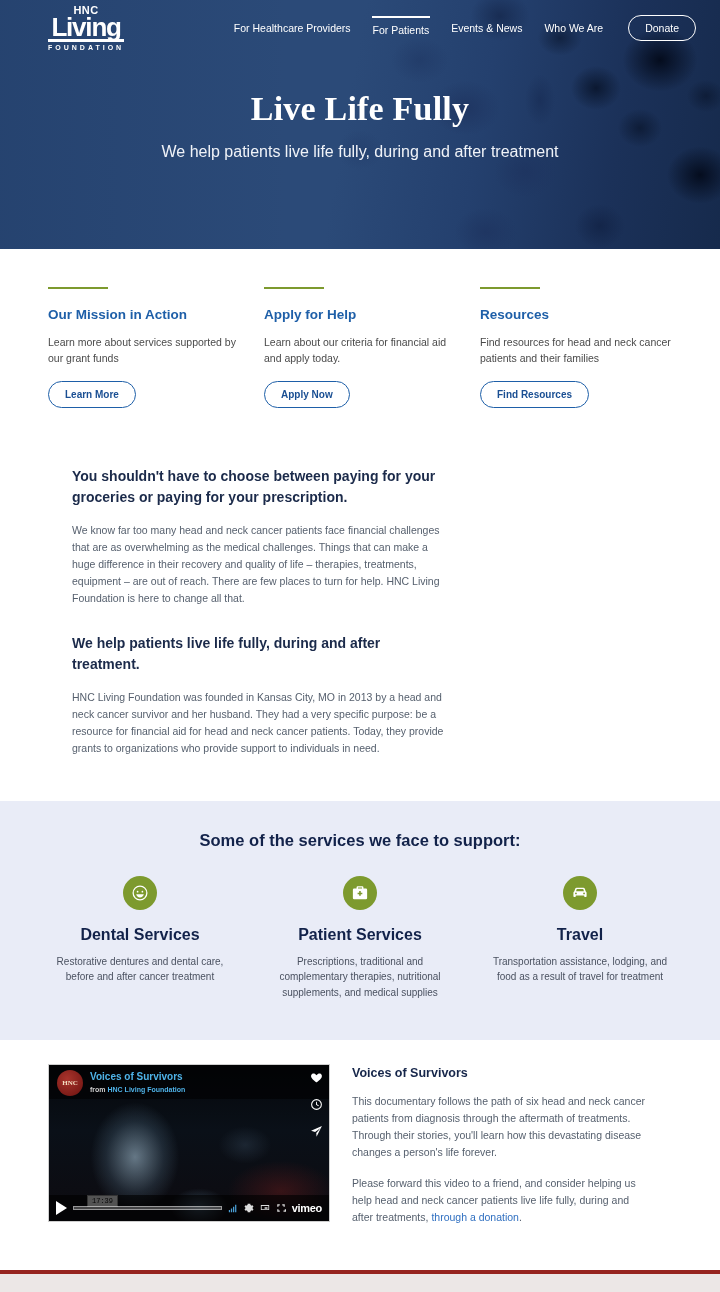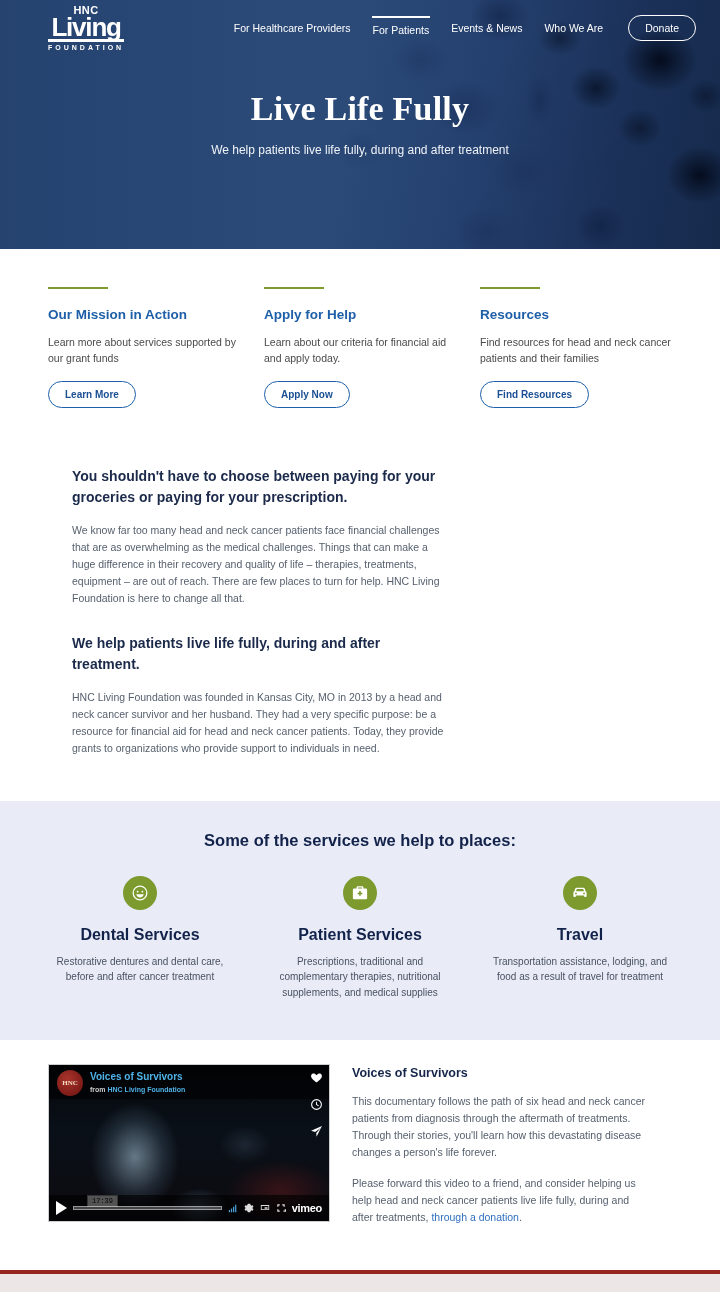--- a/index.html
+++ b/index.html
@@ -93,21 +93,21 @@
   .hero-center {
     position: relative; z-index: 4;
     text-align: center; padding-top: 34px;
   }
   .hero-title {
     font-family: "Liberation Serif", serif;
     color: #ffffff; font-size: 34px; font-weight: 700;
     letter-spacing: .2px;
   }
   .hero-sub {
-    color: #f0f3f8; font-size: 12px; font-weight: 400;
+    color: #f0f3f8; font-size: 16px; font-weight: 400;
     margin-top: 15px;
   }
 
   
   .promos {
     display: flex; background: #fff;
     padding: 38px 48px 44px;
     gap: 12px;
   }
   .promo { width: 208px; }
@@ -274,21 +274,21 @@
 </section>
 
 <section class="narrative">
   <h2 class="narr-h">You shouldn't have to choose between paying for your groceries or paying for your prescription.</h2>
   <p class="narr-p">We know far too many head and neck cancer patients face financial challenges that are as overwhelming as the medical challenges. Things that can make a huge difference in their recovery and quality of life – therapies, treatments, equipment – are out of reach. There are few places to turn for help. HNC Living Foundation is here to change all that.</p>
   <h2 class="narr-h">We help patients live life fully, during and after treatment.</h2>
   <p class="narr-p">HNC Living Foundation was founded in Kansas City, MO in 2013 by a head and neck cancer survivor and her husband. They had a very specific purpose: be a resource for financial aid for head and neck cancer patients. Today, they provide grants to organizations who provide support to individuals in need.</p>
 </section>
 
 <section class="services">
-  <h2 class="services-h">Some of the services we help to places:</h2>
+  <h2 class="services-h">Some of the services we face to support:</h2>
   <div class="service-row">
 
     <div class="service">
       <div class="service-icon">
         <svg viewBox="0 0 24 24">
             <path d="M12 2a10 10 0 100 20 10 10 0 000-20zm0 1.7a8.3 8.3 0 110 16.6 8.3 8.3 0 010-16.6zM8.8 9.1a1.15 1.15 0 110 2.3 1.15 1.15 0 010-2.3zm6.4 0a1.15 1.15 0 110 2.3 1.15 1.15 0 010-2.3zM6.9 13.6h10.2c-.5 2.5-2.6 4.3-5.1 4.3s-4.6-1.8-5.1-4.3z"></path>
           </svg>
       </div>
       <h3 class="service-title">Dental Services</h3>
       <p class="service-text">Restorative dentures and dental care, before and after cancer treatment</p>

